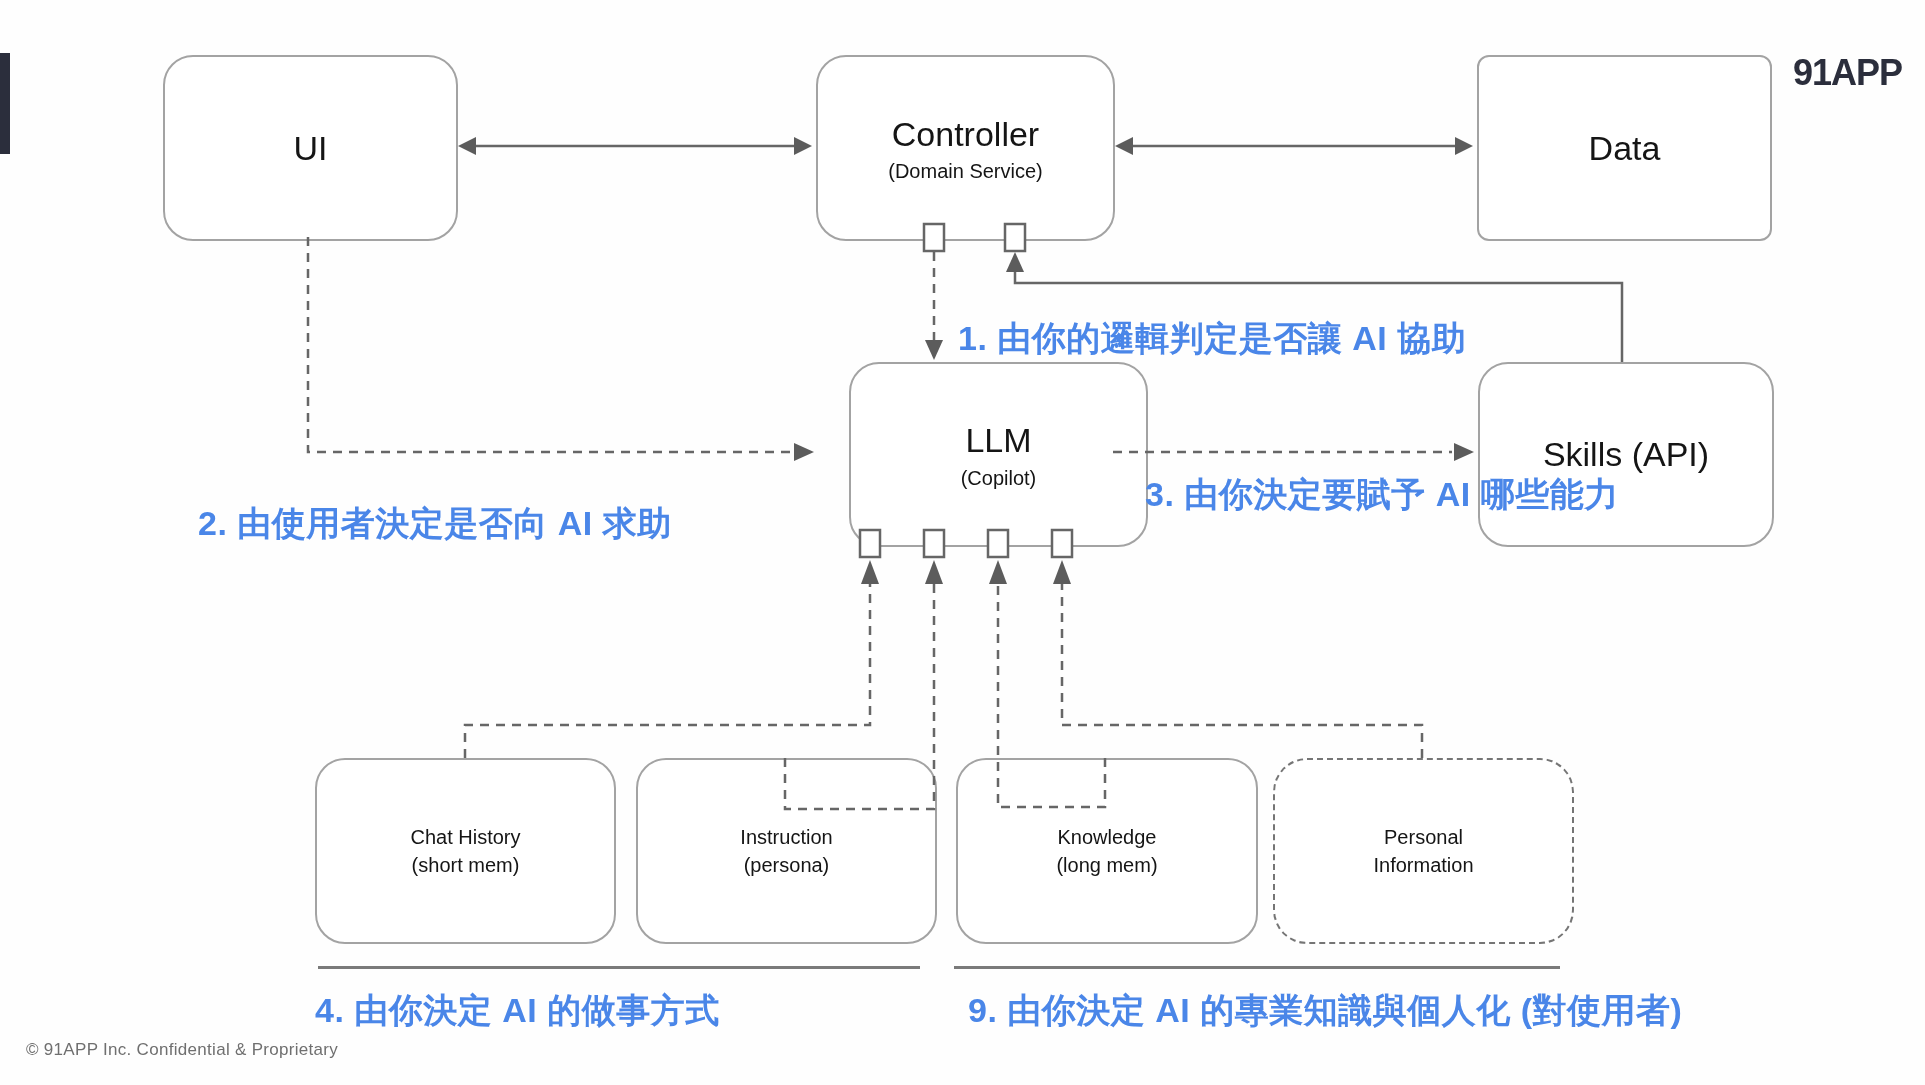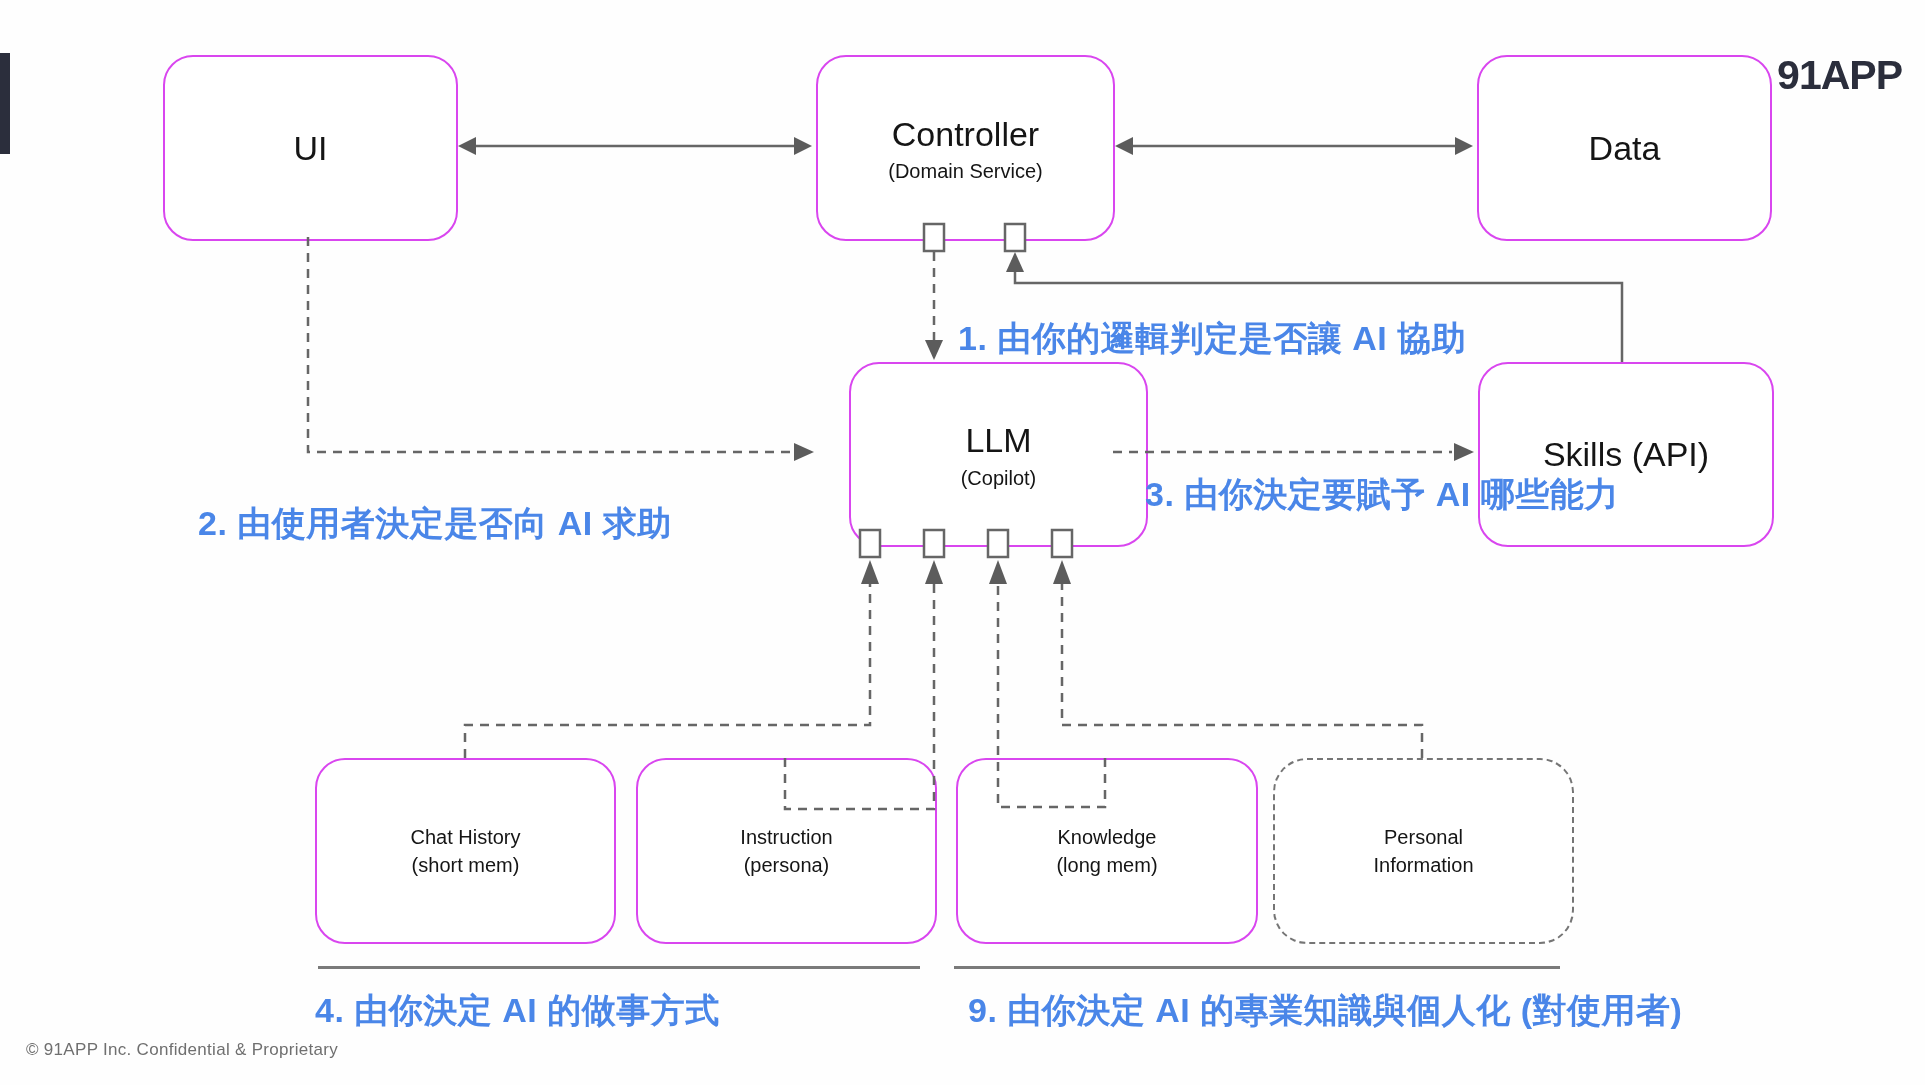--- a/index.html
+++ b/index.html
@@ -1,37 +1,37 @@
 <!DOCTYPE html>
 <html><head>
 <meta charset="utf-8">
 <style>
   html,body{margin:0;padding:0;background:#ffffff;}
   #canvas{position:relative;width:1925px;height:1085px;background:#fefefe;overflow:hidden;
           font-family:"Liberation Sans","DejaVu Sans",sans-serif;}
-  .node{position:absolute;background:#ffffff;border:2px solid #d946ef;border-radius:30px;
+  .node{position:absolute;background:#ffffff;border:2px solid #a3a3a3;border-radius:30px;
         display:flex;flex-direction:column;align-items:center;justify-content:center;
         text-align:center;color:#151515;z-index:2;}
   .node .title{font-size:34px;line-height:1.25;}
   .node .subtitle{font-size:20px;line-height:1.2;margin-top:4px;}
   .node.small .title{font-size:20px;line-height:1.4;}
   .dashed-node{border:2px dashed #757575;border-radius:34px;}
   .blue-note{position:absolute;color:#4a86e8;font-weight:700;font-size:34px;
              white-space:nowrap;z-index:5;letter-spacing:0.5px;}
   #svg-layer{position:absolute;left:0;top:0;z-index:3;pointer-events:none;}
   .underline{position:absolute;height:3px;background:#7a7a7a;z-index:2;}
   #logo{position:absolute;left:1742px;top:52px;width:160px;text-align:right;
-        font-size:41px;font-weight:800;color:#2b2e3c;letter-spacing:-1px;z-index:6;}
+        font-size:36px;font-weight:800;color:#2b2e3c;letter-spacing:-1px;z-index:6;}
   #side-bar{position:absolute;left:0;top:53px;width:10px;height:101px;background:#2b2e3c;z-index:6;}
   #copyright{position:absolute;left:26px;top:1040px;font-size:17px;color:#6f6f6f;
              letter-spacing:0.3px;z-index:6;}
   
   #box-ui{left:163px;top:55px;width:291px;height:182px;}
   #box-controller{left:816px;top:55px;width:295px;height:182px;}
-  #box-data{left:1477px;top:55px;width:291px;height:182px;}
+  #box-data{left:1477px;top:55px;width:291px;height:182px;border-radius:12px;}
   #box-llm{left:818px;top:362px;width:295px;height:181px;margin-left:31px;}
   #box-skills{left:1478px;top:362px;width:292px;height:181px;}
   #box-chat{left:315px;top:758px;width:297px;height:182px;}
   #box-instruction{left:636px;top:758px;width:297px;height:182px;}
   #box-knowledge{left:956px;top:758px;width:298px;height:182px;}
   #box-personal{left:1273px;top:758px;width:297px;height:182px;}
   #note1{left:958px;top:316px;}
   #note2{left:198px;top:501px;text-align:right;}
   #note3{left:1145px;top:472px;}
   #note4{left:315px;top:988px;}

